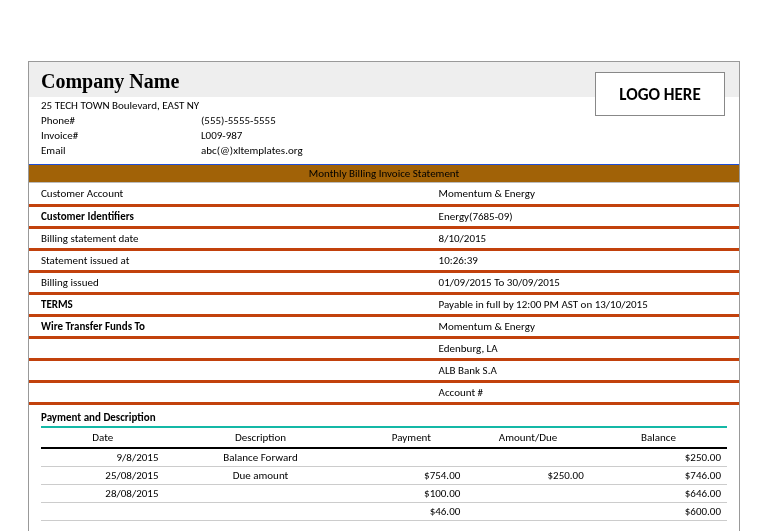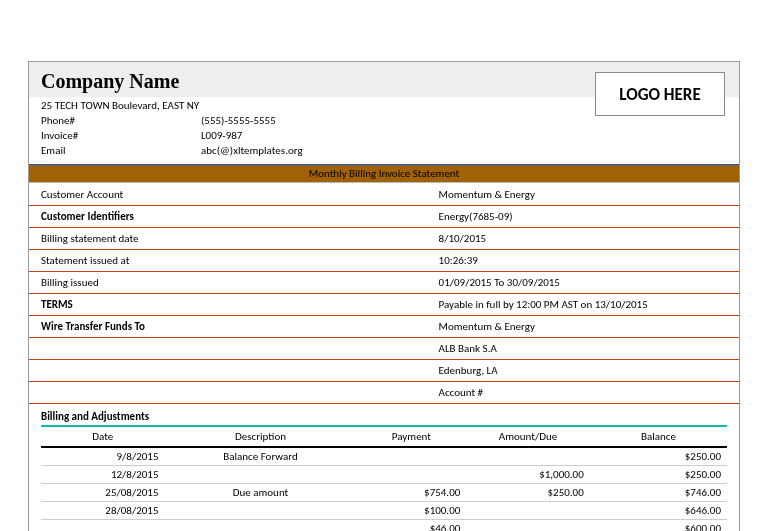--- a/index.html
+++ b/index.html
@@ -59,21 +59,21 @@
     padding: 2px 0;
     border-top: 1px solid #1d4ed8;
     border-bottom: 1px solid #bbb;
   }
   table.details {
     width: 100%;
     border-collapse: collapse;
     font-size: 11px;
   }
   table.details td {
-    border-bottom: 1px solid #c2410c;
+    border-bottom: 3px solid #c2410c;
     padding: 2px 6px 2px 12px;
     vertical-align: middle;
     height: 22px;
   }
   table.details td.left { width: 56%; }
   .bold { font-weight: bold; }
   .pad-section {
     padding: 6px 12px 0 12px;
     font-weight: bold;
     font-size: 11px;
@@ -157,61 +157,54 @@
         <tr>
           <td class="left bold">TERMS</td>
           <td>Payable in full by 12:00 PM AST on 13/10/2015</td>
         </tr>
         <tr>
           <td class="left bold">Wire Transfer Funds To</td>
           <td>Momentum &amp; Energy</td>
         </tr>
         <tr>
           <td class="left"></td>
+          <td>Edenburg, LA</td>
+        </tr>
+        <tr>
+          <td class="left"></td>
           <td>ALB Bank S.A</td>
-        </tr>
-        <tr>
-          <td class="left"></td>
-          <td>Edenburg, LA</td>
         </tr>
         <tr>
           <td class="left"></td>
           <td>Account #</td>
         </tr>
       </tbody>
   </table>
 
-  <div class="pad-section">Billing and Adjustments</div>
+  <div class="pad-section">Payment and Description</div>
 
   <table class="payments">
     <thead>
       <tr>
         <th class="col-date">Date</th>
         <th class="col-desc">Description</th>
         <th class="col-pay">Payment</th>
         <th class="col-amt">Amount/Due</th>
         <th class="col-bal">Balance</th>
       </tr>
     </thead>
     <tbody id="payments-body">
         <tr>
           <td class="col-date">9/8/2015</td>
           <td class="col-desc desc">Balance Forward</td>
           <td class="col-pay"></td>
           <td class="col-amt"></td>
           <td class="col-bal">$250.00</td>
         </tr>
         <tr>
-          <td class="col-date">12/8/2015</td>
-          <td class="col-desc desc"></td>
-          <td class="col-pay"></td>
-          <td class="col-amt">$1,000.00</td>
-          <td class="col-bal">$250.00</td>
-        </tr>
-        <tr>
           <td class="col-date">25/08/2015</td>
           <td class="col-desc desc">Due amount</td>
           <td class="col-pay">$754.00</td>
           <td class="col-amt">$250.00</td>
           <td class="col-bal">$746.00</td>
         </tr>
         <tr>
           <td class="col-date">28/08/2015</td>
           <td class="col-desc desc"></td>
           <td class="col-pay">$100.00</td>

